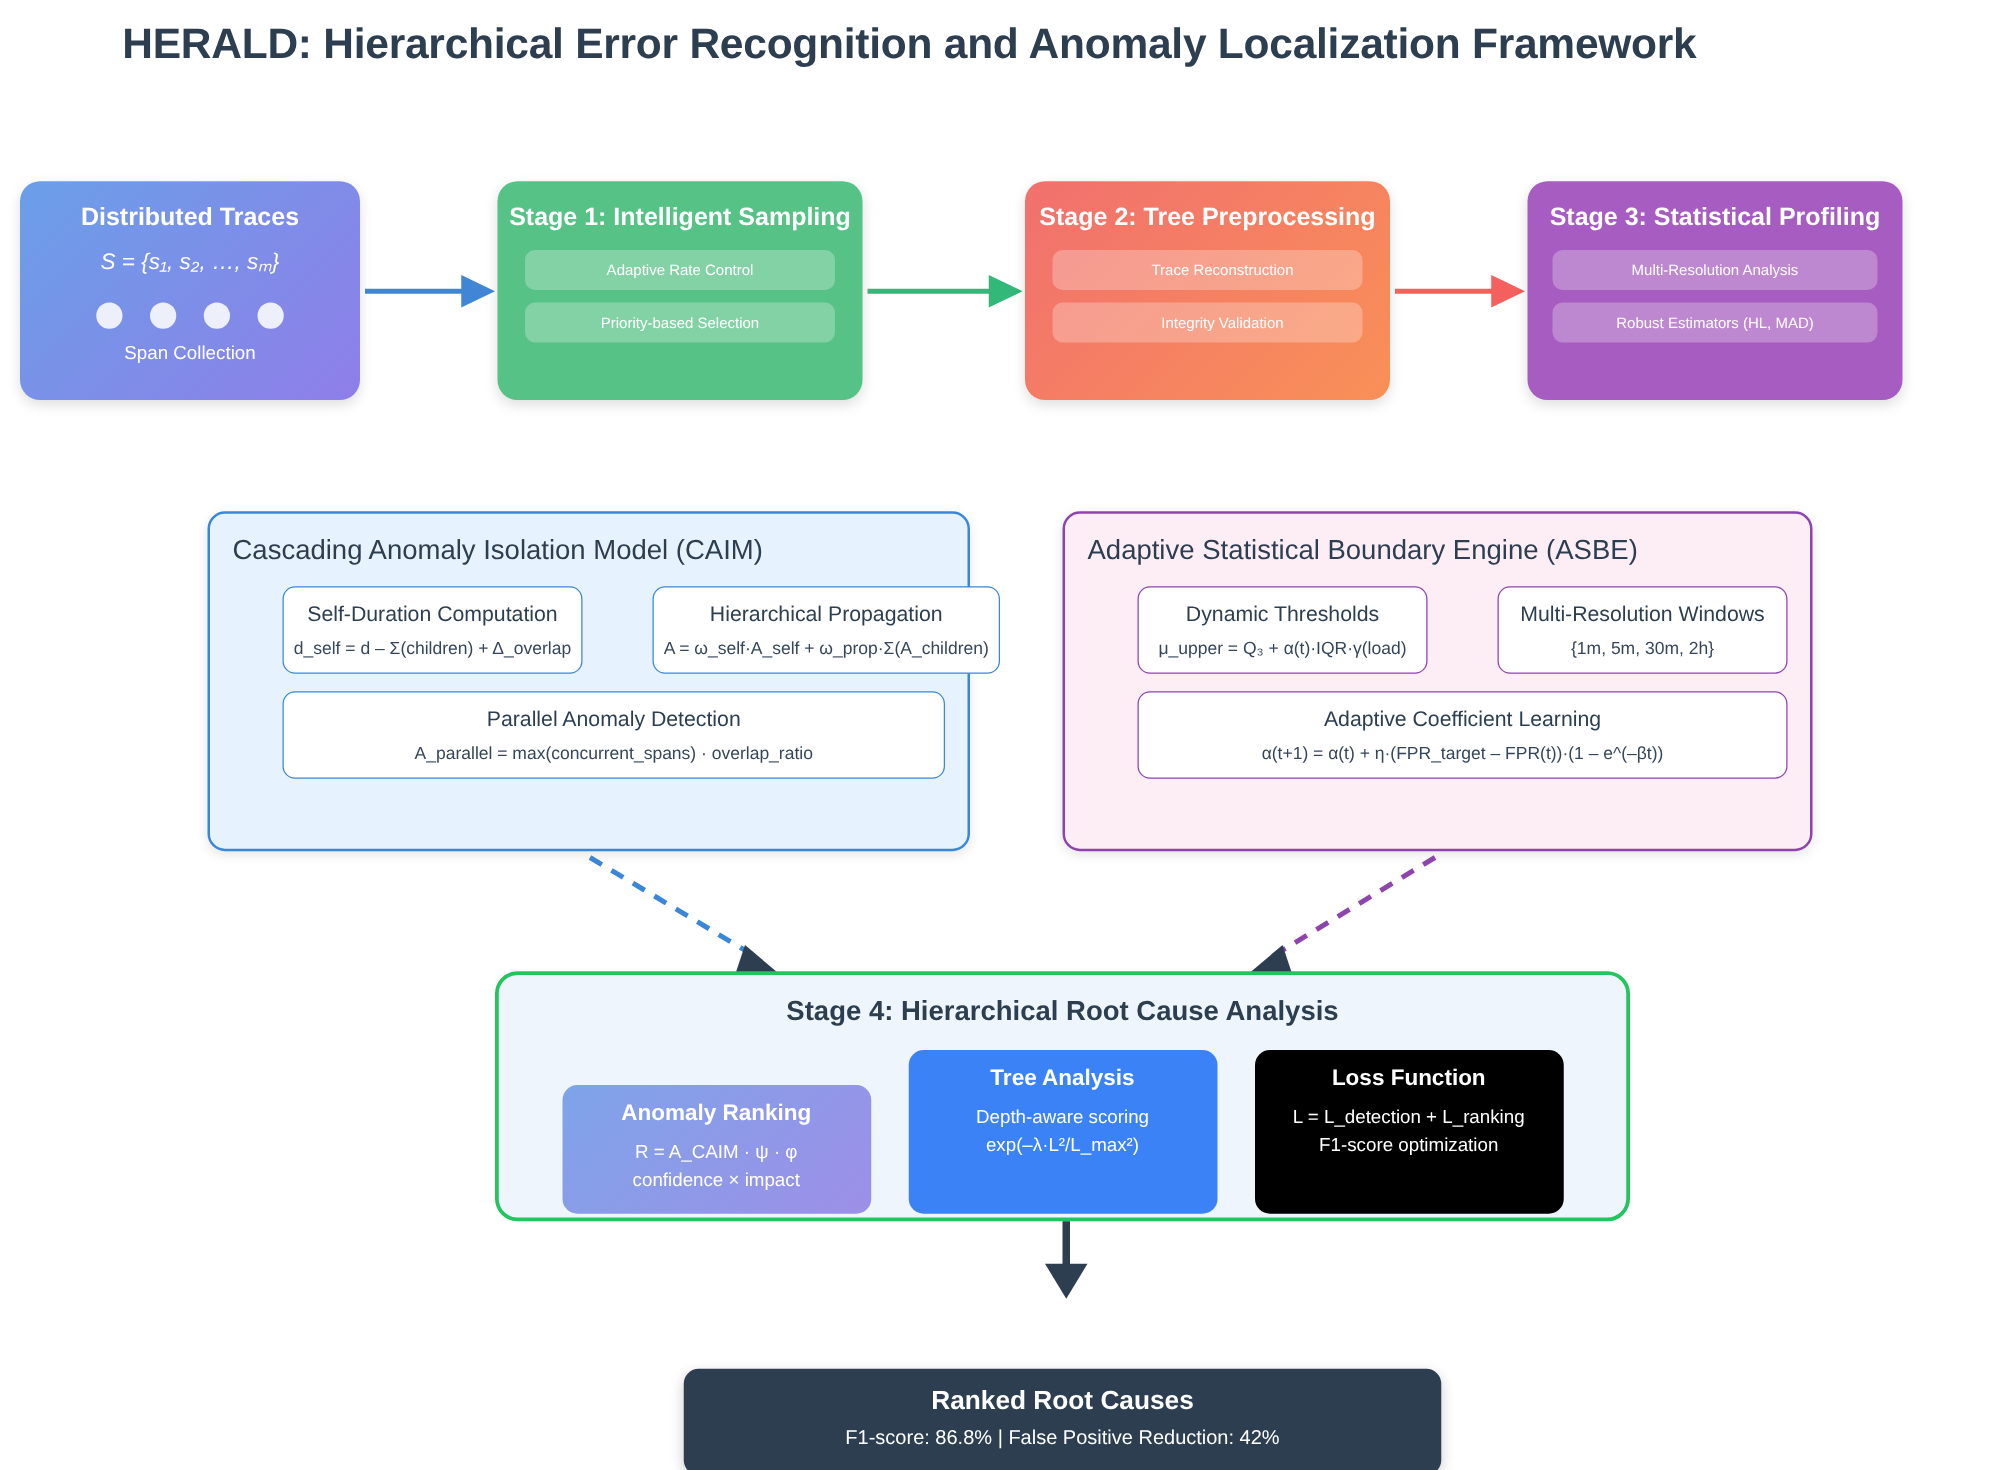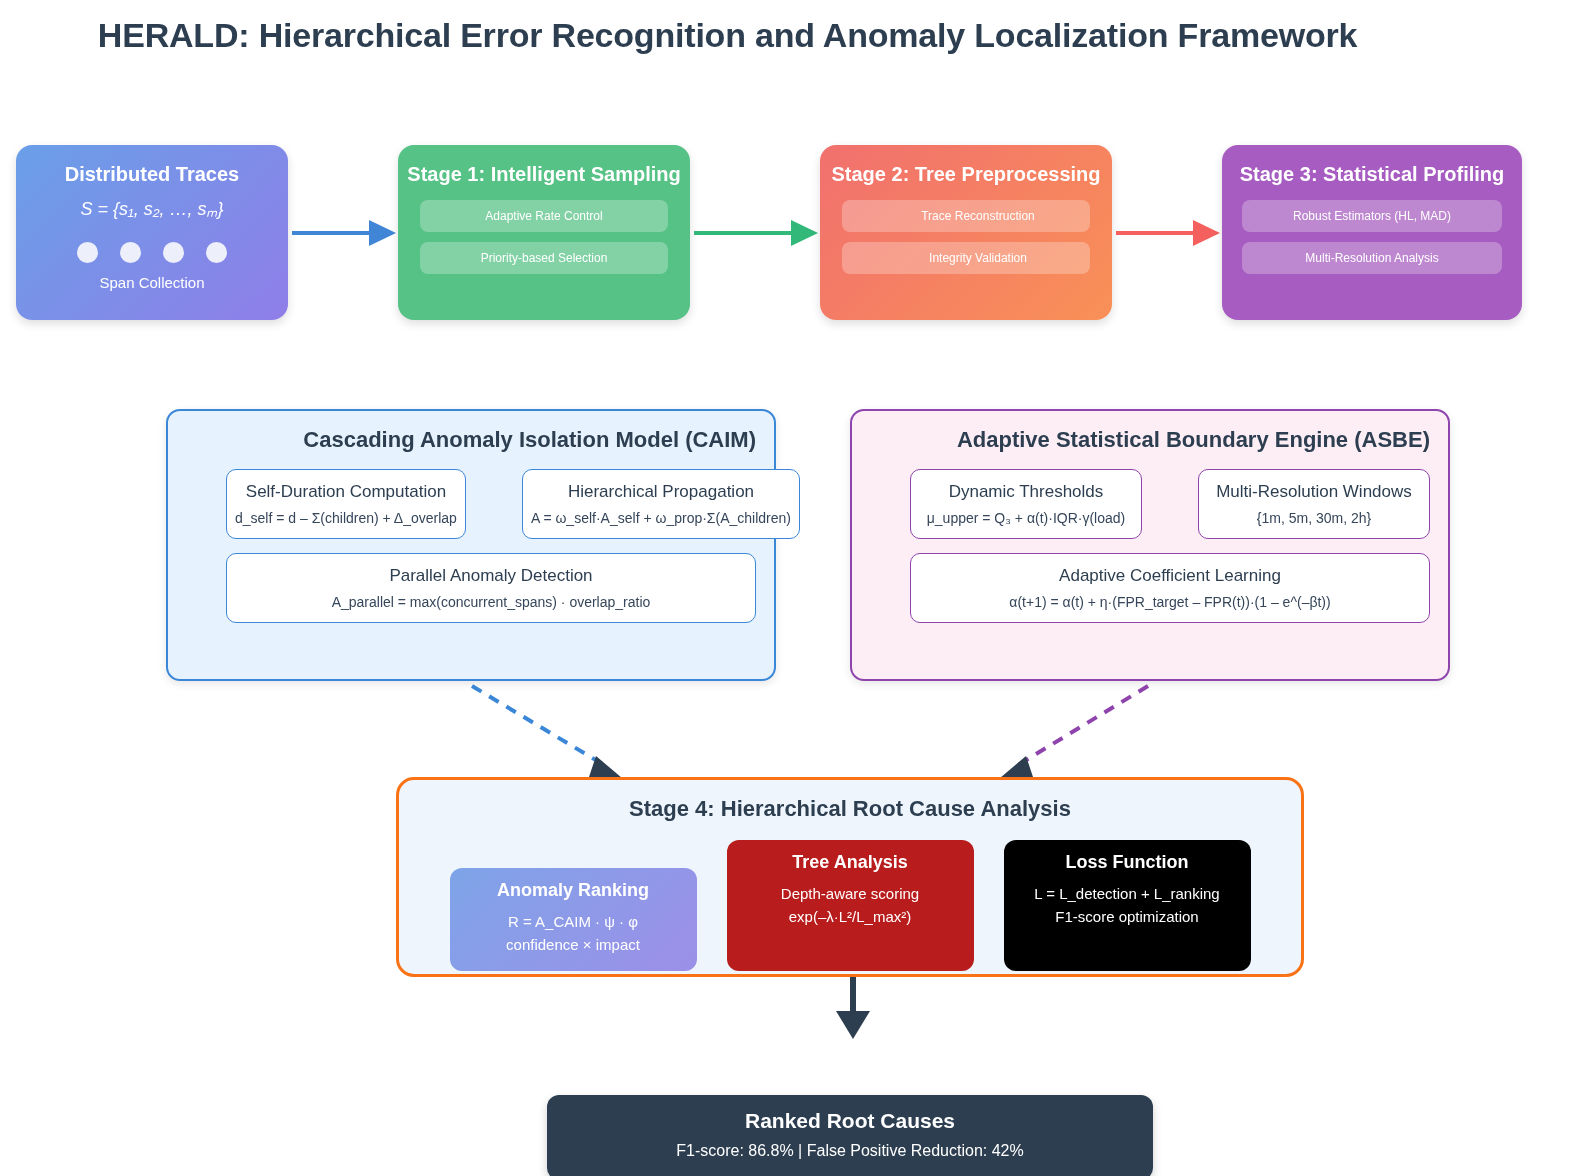--- a/index.html
+++ b/index.html
@@ -104,21 +104,21 @@
   #arrow-3 .shaft { background: #f4605e; }
 
   
   .module {
     position: absolute;
     border-radius: 14px;
     box-shadow: 0 3px 9px rgba(0,0,0,0.10);
     padding: 16px 18px 18px 18px;
   }
   .module-title {
-    text-align: right; font-size: 22px; font-weight: bold;
+    text-align: left; font-size: 22px; font-weight: normal;
     color: #2c3e50; margin-bottom: 16px;
   }
   .module-row { display: flex; gap: 16px; margin-bottom: 14px; }
   .sub-card {
     flex: 1;
     background: #ffffff;
     border-radius: 10px;
     padding: 12px 8px 12px 8px;
     text-align: center;
     margin-left: 40px;
@@ -141,37 +141,37 @@
   #module-asbe .sub-card { border: 1.6px solid #8e43ad; }
 
   
   .dashed-svg { position: absolute; left: 0; top: 0; width: 1593px; height: 1176px; pointer-events: none; }
 
   
   #box-stage4 {
     position: absolute;
     left: 396px; top: 777px; width: 908px; height: 200px;
     background: #eef5fc;
-    border: 3px solid #f97316;
+    border: 3px solid #22c55e;
     border-radius: 18px;
     padding: 16px;
   }
   .s4-title {
     text-align: center; font-size: 22px; font-weight: bold; color: #2c3e50;
     margin-bottom: 18px;
   }
   .s4-cards { display: flex; justify-content: center; gap: 30px; }
   .s4-card {
     width: 247px; border-radius: 12px; padding: 12px 8px 14px 8px;
     text-align: center; color: #ffffff;
   }
   .s4-card .c-title { font-size: 18px; font-weight: bold; margin-bottom: 9px; }
   .s4-card .c-line { font-size: 15px; line-height: 1.55; white-space: nowrap; }
   #s4-card-0 { background: linear-gradient(135deg, #7ea4e8 0%, #9d8fe8 100%); margin-top: 28px; }
-  #s4-card-1 { background: #b91c1c; }
+  #s4-card-1 { background: #3b82f6; }
   #s4-card-2 { background: #000000; }
 
   
   #arrow-down {
     position: absolute; left: 843px; top: 977px; width: 20px; height: 62px; color: #2c3e50;
   }
   #arrow-down .shaft {
     position: absolute; left: 7px; top: 0; width: 6px; height: 38px; background: #2c3e50;
   }
   #arrow-down .head {
@@ -241,22 +241,22 @@
     <div class="stage-pill">Integrity Validation</div>
   </div>
 
   <div class="arrow-h" id="arrow-3">
     <div class="shaft"></div>
     <div class="head"></div>
   </div>
 
   <div class="stage-box" id="box-stage3">
     <div class="stage-title">Stage 3: Statistical Profiling</div>
+    <div class="stage-pill">Multi-Resolution Analysis</div>
     <div class="stage-pill">Robust Estimators (HL, MAD)</div>
-    <div class="stage-pill">Multi-Resolution Analysis</div>
   </div>
 
   <div class="module" id="module-caim">
     <div class="module-title">Cascading Anomaly Isolation Model (CAIM)</div>
     <div class="module-row">
       <div class="sub-card">
         <div class="sc-title">Self-Duration Computation</div>
         <div class="sc-formula">d_self = d – Σ(children) + Δ_overlap</div>
       </div>
       <div class="sub-card">

